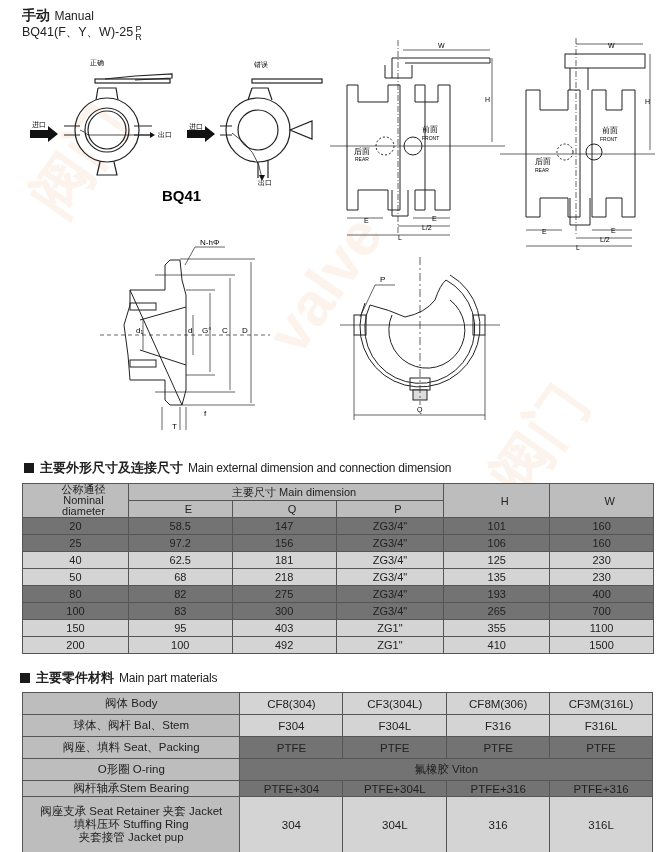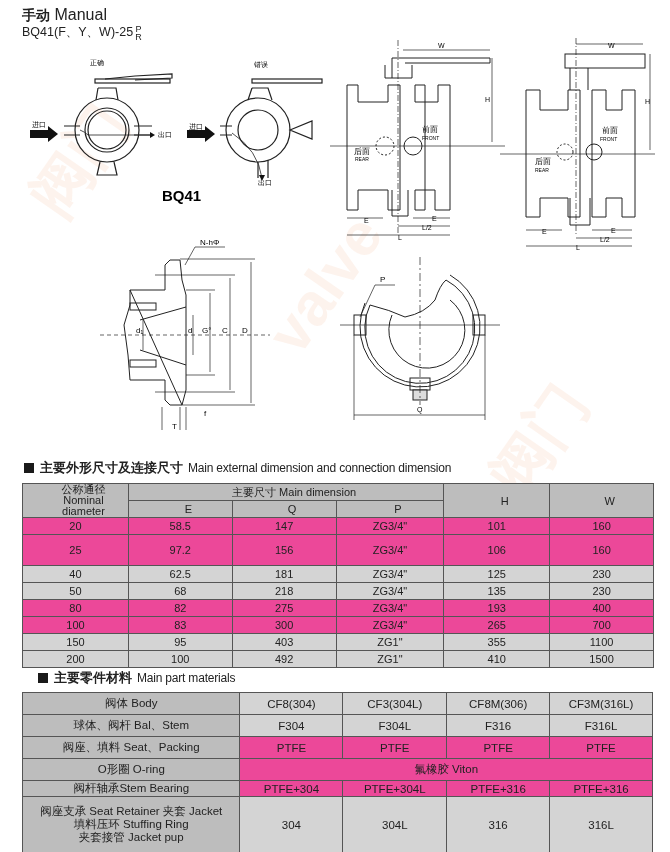--- a/index.html
+++ b/index.html
@@ -4,30 +4,30 @@
 <style>
   html, body { margin:0; padding:0; }
   body {
     width:670px; height:852px; position:relative; overflow:hidden;
     background:#ffffff;
     font-family:"Liberation Sans", "DejaVu Sans", sans-serif;
     color:#222;
   }
   .abs { position:absolute; }
   .title-cn { font-weight:bold; font-size:14px; }
-  .title-en { font-size:16px; }
+  .title-en { font-size:12px; }
   .model { font-size:12.5px; }
   .sup-stack { display:inline-block; vertical-align:middle; line-height:8px; font-size:9px; text-align:center; margin-left:2px; }
   .section-head { font-size:13px; font-weight:bold; display:flex; align-items:center; }
   .section-head .sq { width:10px; height:10px; background:#1a1a1a; margin-right:6px; }
   .section-head .en { font-weight:normal; font-size:12px; margin-left:5px; letter-spacing:-0.2px; }
   table { border-collapse:collapse; position:absolute; font-size:11px; }
   td, th { border:1px solid #555; text-align:center; padding:0; font-weight:normal; }
   .g { background:#d4d4d4; }
-  .w { background:#ec4899; }
+  .w { background:#737373; }
   .hdr { background:#bdbdbd;padding-left:16px; }
   .lbl { background:#bdbdbd; }
   svg text { font-family:"Liberation Sans", "DejaVu Sans", sans-serif; }
   .wm { position:absolute; color:rgba(240,160,110,0.12); font-size:60px; font-weight:bold; transform:rotate(-55deg); pointer-events:none; }
 </style>
 </head>
 <body>
 
 <div class="wm" style="left:20px;top:120px;">阀门</div>
 <div class="wm" style="left:250px;top:250px;">valve</div>
@@ -229,21 +229,21 @@
     <th class="hdr">P</th>
   </tr>
   <tr class="w" style="height:17px;">
     <td>20</td>
         <td>58.5</td>
         <td>147</td>
         <td>ZG3/4"</td>
         <td>101</td>
         <td>160</td>
   </tr>
-  <tr class="w" style="height:31px;margin-left:24px;">
+  <tr class="w" style="height:17px;margin-left:24px;">
     <td>25</td>
         <td>97.2</td>
         <td>156</td>
         <td>ZG3/4"</td>
         <td>106</td>
         <td>160</td>
   </tr>
   <tr class="g" style="height:17px;margin-left:38px;">
     <td>40</td>
         <td>62.5</td>
@@ -288,21 +288,21 @@
     <td>200</td>
         <td>100</td>
         <td>492</td>
         <td>ZG1"</td>
         <td>410</td>
         <td>1500</td>
   </tr>
 </tbody>
   </table>
 
-<div class="abs section-head" style="left:38px;top:669px;justify-content:flex-end;">
+<div class="abs section-head" style="left:20px;top:669px;justify-content:flex-end;">
   <span class="sq"></span>
   <span>主要零件材料</span>
   <span class="en">Main part materials</span>
 </div>
 
 <table style="left:22px;top:692px;width:631px;font-size:11.5px;">
   <colgroup>
     <col style="width:218px">
       <col style="width:103px">
       <col style="width:104px">

